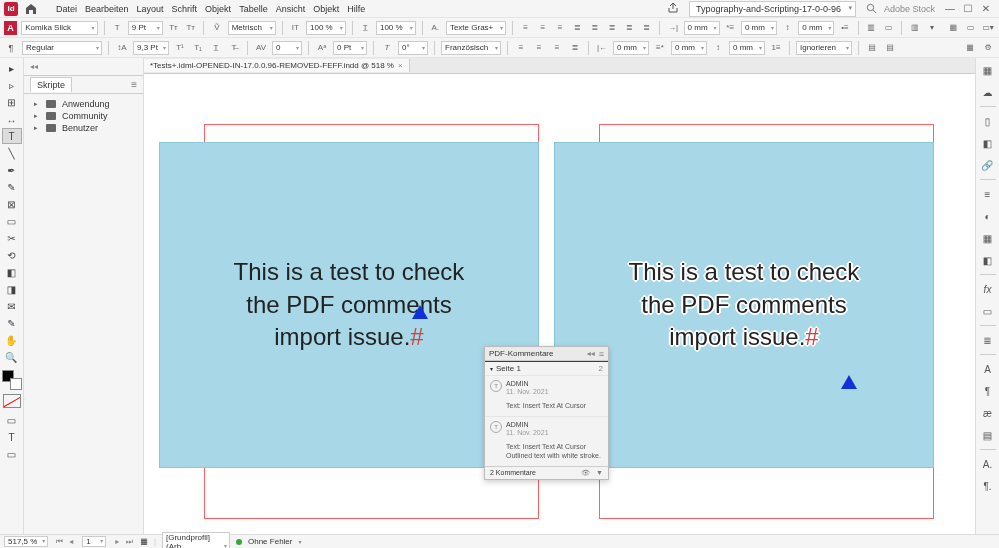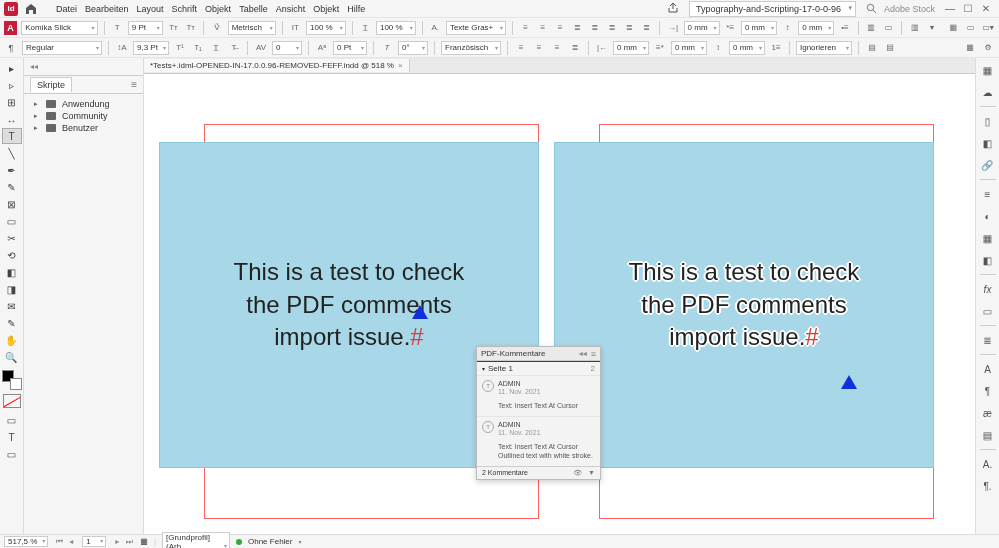--- a/index.html
+++ b/index.html
@@ -313,21 +313,21 @@
       <div class="pagebox" style="left:455px;top:50px;width:335px;height:395px;"></div>
       <div class="textframe" style="left:410px;top:68px;width:380px;height:326px;">
         <div class="textcontent outlined">
           <span>This is a test to check</span><br>
           <span>the PDF comments</span><br>
           <span>import issue.</span><span class="hash">#</span>
         </div>
       </div>
       <div class="tri" style="left:697px;top:301px;"></div>
 
-      <div class="pdfpanel" style="left:332px;top:272px;">
+      <div class="pdfpanel" style="left:340px;top:272px;">
         <div class="hdr">
           <span class="t">PDF-Kommentare</span>
           <span class="dd">◂◂</span>
           <span class="mnu">≡</span>
         </div>
         <div class="grp">
           <span style="font-size:6px;margin-right:3px;">▾</span>
           <span>Seite 1</span>
           <span class="cnt">2</span>
         </div>

